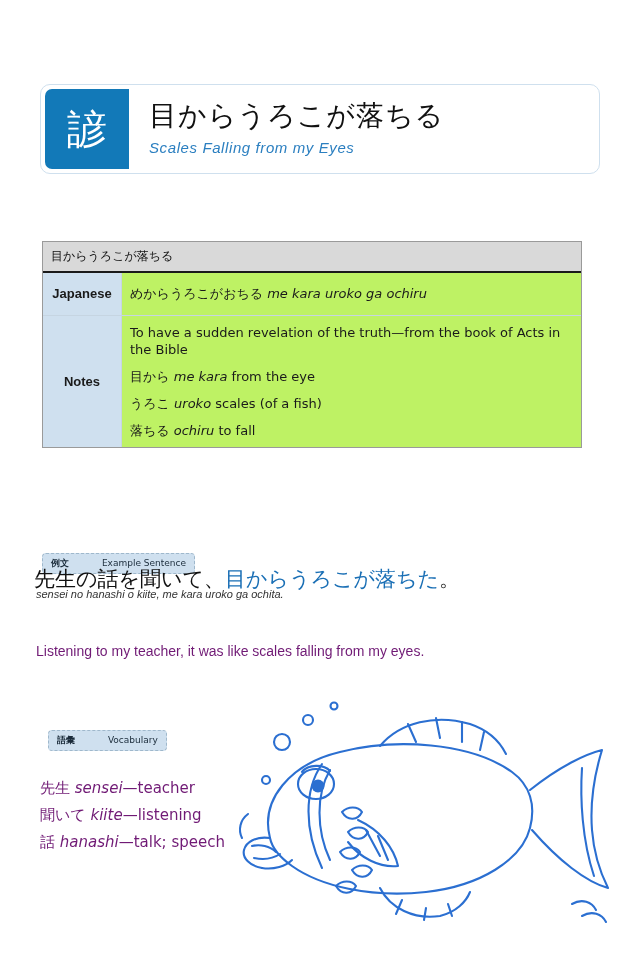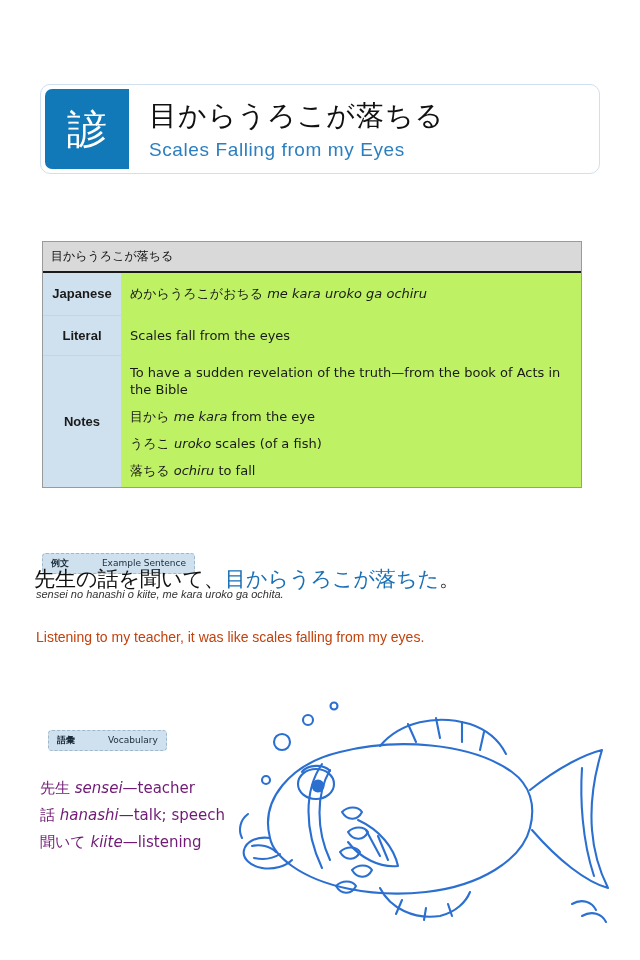--- a/index.html
+++ b/index.html
@@ -49,24 +49,25 @@
     right: 10px;
   }
   .header-jp {
     font-size: 28px;
     color: #111;
     font-family: "DejaVu Sans", sans-serif;
     letter-spacing: 1px;
     line-height: 38px;
   }
   .header-en {
-    font-size: 19px;
+    font-size: 15px;
     color: #2b7fc0;
     letter-spacing: 0.6px;
     margin-top: 4px;
+    font-style: italic;
   }
 
   
   .table-wrap {
     position: absolute;
     left: 42px;
     top: 241px;
     width: 540px;
     border: 1px solid #9a9a9a;
     box-sizing: border-box;
@@ -152,23 +153,23 @@
     position: absolute;
     left: 36px;
     top: 588px;
     font-size: 11px;
     font-style: italic;
     color: #333;
   }
   .example-en {
     position: absolute;
     left: 36px;
-    top: 629px;
+    top: 643px;
     font-size: 14px;
-    color: #c2410c;
+    color: #701a75;
   }
 
   
   .vocab-chip { left: 48px; top: 730px; }
   .vocab-list {
     position: absolute;
     left: 40px;
     top: 775px;
     font-size: 15px;
     font-family: "DejaVu Sans", sans-serif;
@@ -200,24 +201,20 @@
 <div class="table-wrap">
   <div class="table-title">目からうろこが落ちる</div>
   <table class="proverb">
     <tbody>
       <tr>
         <td class="label">Japanese</td>
         <td class="value">
           <span>めからうろこがおちる</span>
           <span class="rom">me kara uroko ga ochiru</span>
         </td>
-      </tr>
-      <tr>
-        <td class="label">Literal</td>
-        <td class="value">Scales fall from the eyes</td>
       </tr>
       <tr class="last">
         <td class="label">Notes</td>
         <td class="value notes">
           <p class="notes-line">To have a sudden revelation of the truth—from the book of Acts in the Bible</p>
           <p class="notes-line">
             <span>目から</span>
             <span class="rom">me kara</span>
             <span>from the eye</span>
           </p>
@@ -252,26 +249,26 @@
   <span class="jp">語彙</span>
   <span class="en">Vocabulary</span>
 </div>
 
 <div class="vocab-list">
   <div>
     <span>先生</span>
     <span class="rom">sensei</span><span>—teacher</span>
   </div>
   <div>
+    <span>聞いて</span>
+    <span class="rom">kiite</span><span>—listening</span>
+  </div>
+  <div>
     <span>話</span>
     <span class="rom">hanashi</span><span>—talk; speech</span>
-  </div>
-  <div>
-    <span>聞いて</span>
-    <span class="rom">kiite</span><span>—listening</span>
   </div>
 </div>
 
 <svg class="fish" viewBox="0 0 390 260">
   <g fill="none" stroke="#2b6fd1" stroke-width="2.1" stroke-linecap="round" stroke-linejoin="round">
 
     <path d="M40 158 C 30 120, 60 84, 110 72 C 165 58, 240 62, 282 92 C 300 105, 306 125, 300 148 C 292 180, 250 206, 196 212 C 140 218, 90 206, 62 186 C 48 176, 42 168, 40 158 Z"></path>
 
     <path d="M40 158 C 26 156, 16 162, 14 170 C 12 178, 20 186, 32 188"></path>
     <path d="M32 188 C 44 190, 56 186, 62 180"></path>

